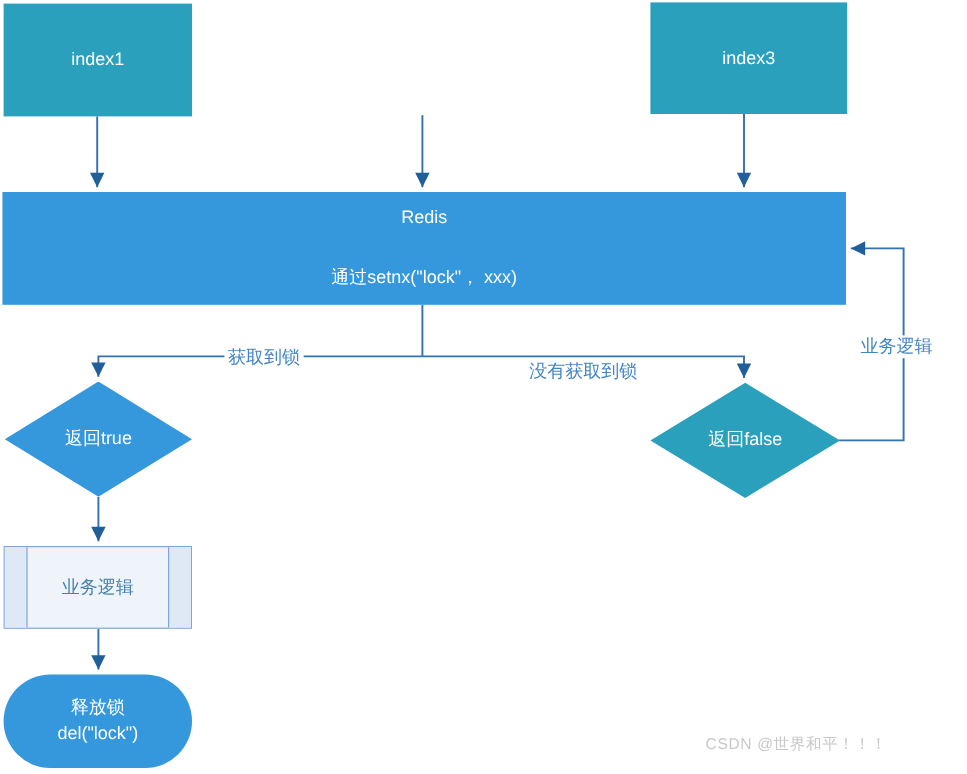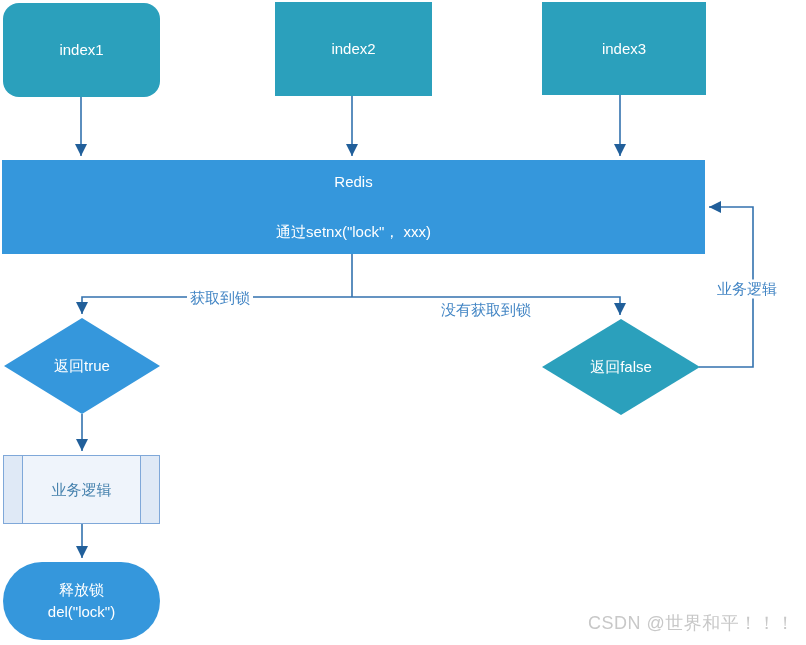--- a/index.html
+++ b/index.html
@@ -23,21 +23,21 @@
             color:var(--businessText);}
   .business .strip{position:absolute;top:0;bottom:0;width:19px;
             background:var(--businessStrip);border-color:var(--businessBorder);}
   .business .strip.l{left:0;border-right:1px solid var(--businessBorder);}
   .business .strip.r{right:0;border-left:1px solid var(--businessBorder);}
   .stadium{background:var(--blue);border-radius:39px;}
   .edge-label{position:absolute;z-index:3;background:#fff;color:var(--label);
               font-size:15px;padding:0 3px;white-space:nowrap;
               transform:translate(-50%,-50%);
               text-shadow:0 0 1px rgba(255,255,255,.9);}
-  .watermark{position:absolute;z-index:3;color:var(--watermark);font-size:18px;
+  .watermark{position:absolute;z-index:3;color:var(--watermark);font-size:13px;
              white-space:nowrap;letter-spacing:.5px;}
 </style>
 </head>
 <body>
 
 <div class="canvas">
 
   <svg class="wires" width="806" height="645">
     <defs>
       <marker id="arr" viewBox="0 0 12 12" refX="11" refY="6" markerWidth="9" markerHeight="9" orient="auto">
@@ -50,27 +50,24 @@
       <path d="M620,95 L620,156" marker-end="url(#arr)"></path>
       <path d="M352,254 L352,297"></path>
       <path d="M352,297 L82,297 L82,314" marker-end="url(#arr)"></path>
       <path d="M352,297 L620,297 L620,315" marker-end="url(#arr)"></path>
       <path d="M82,414 L82,451" marker-end="url(#arr)"></path>
       <path d="M82,524 L82,558" marker-end="url(#arr)"></path>
       <path d="M699,367 L753,367 L753,207 L709,207" marker-end="url(#arr)"></path>
     </g>
   </svg>
 
-  <div class="node proc" style="left:3px;top:3px;width:157px;height:94px;border-radius:16px;">
+  <div class="node proc" style="left:3px;top:3px;width:157px;height:94px;">
     <span>index1</span>
   </div>
 
-  <div class="node proc" style="left:275px;top:2px;width:157px;height:94px;">
-    <span>index2</span>
-  </div>
 
   <div class="node proc" style="left:542px;top:2px;width:164px;height:93px;">
     <span>index3</span>
   </div>
 
   <div class="node redis" style="left:2px;top:160px;width:703px;height:94px;gap:28px;">
     <span>Redis</span>
     <span>通过setnx("lock"， xxx)</span>
   </div>
 

